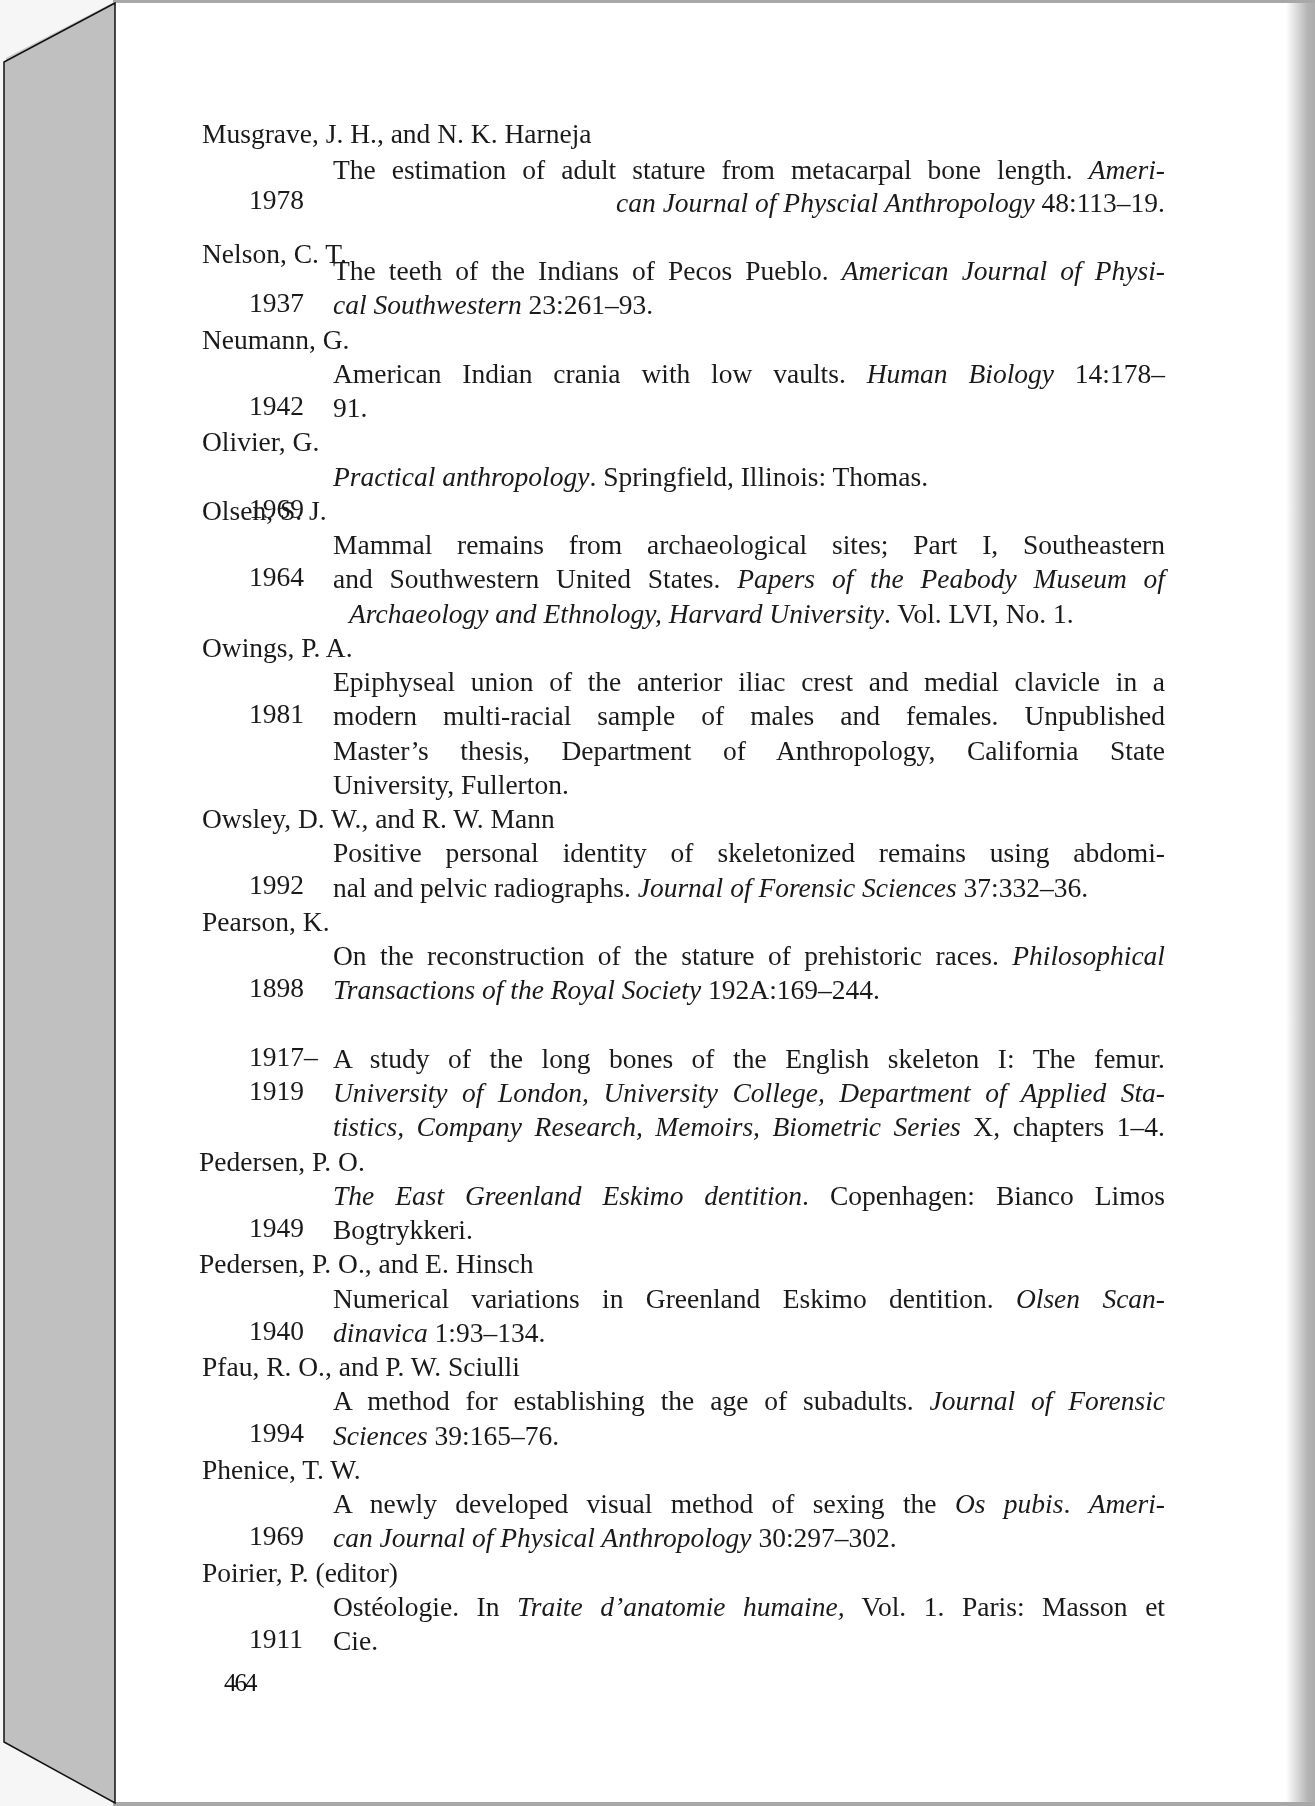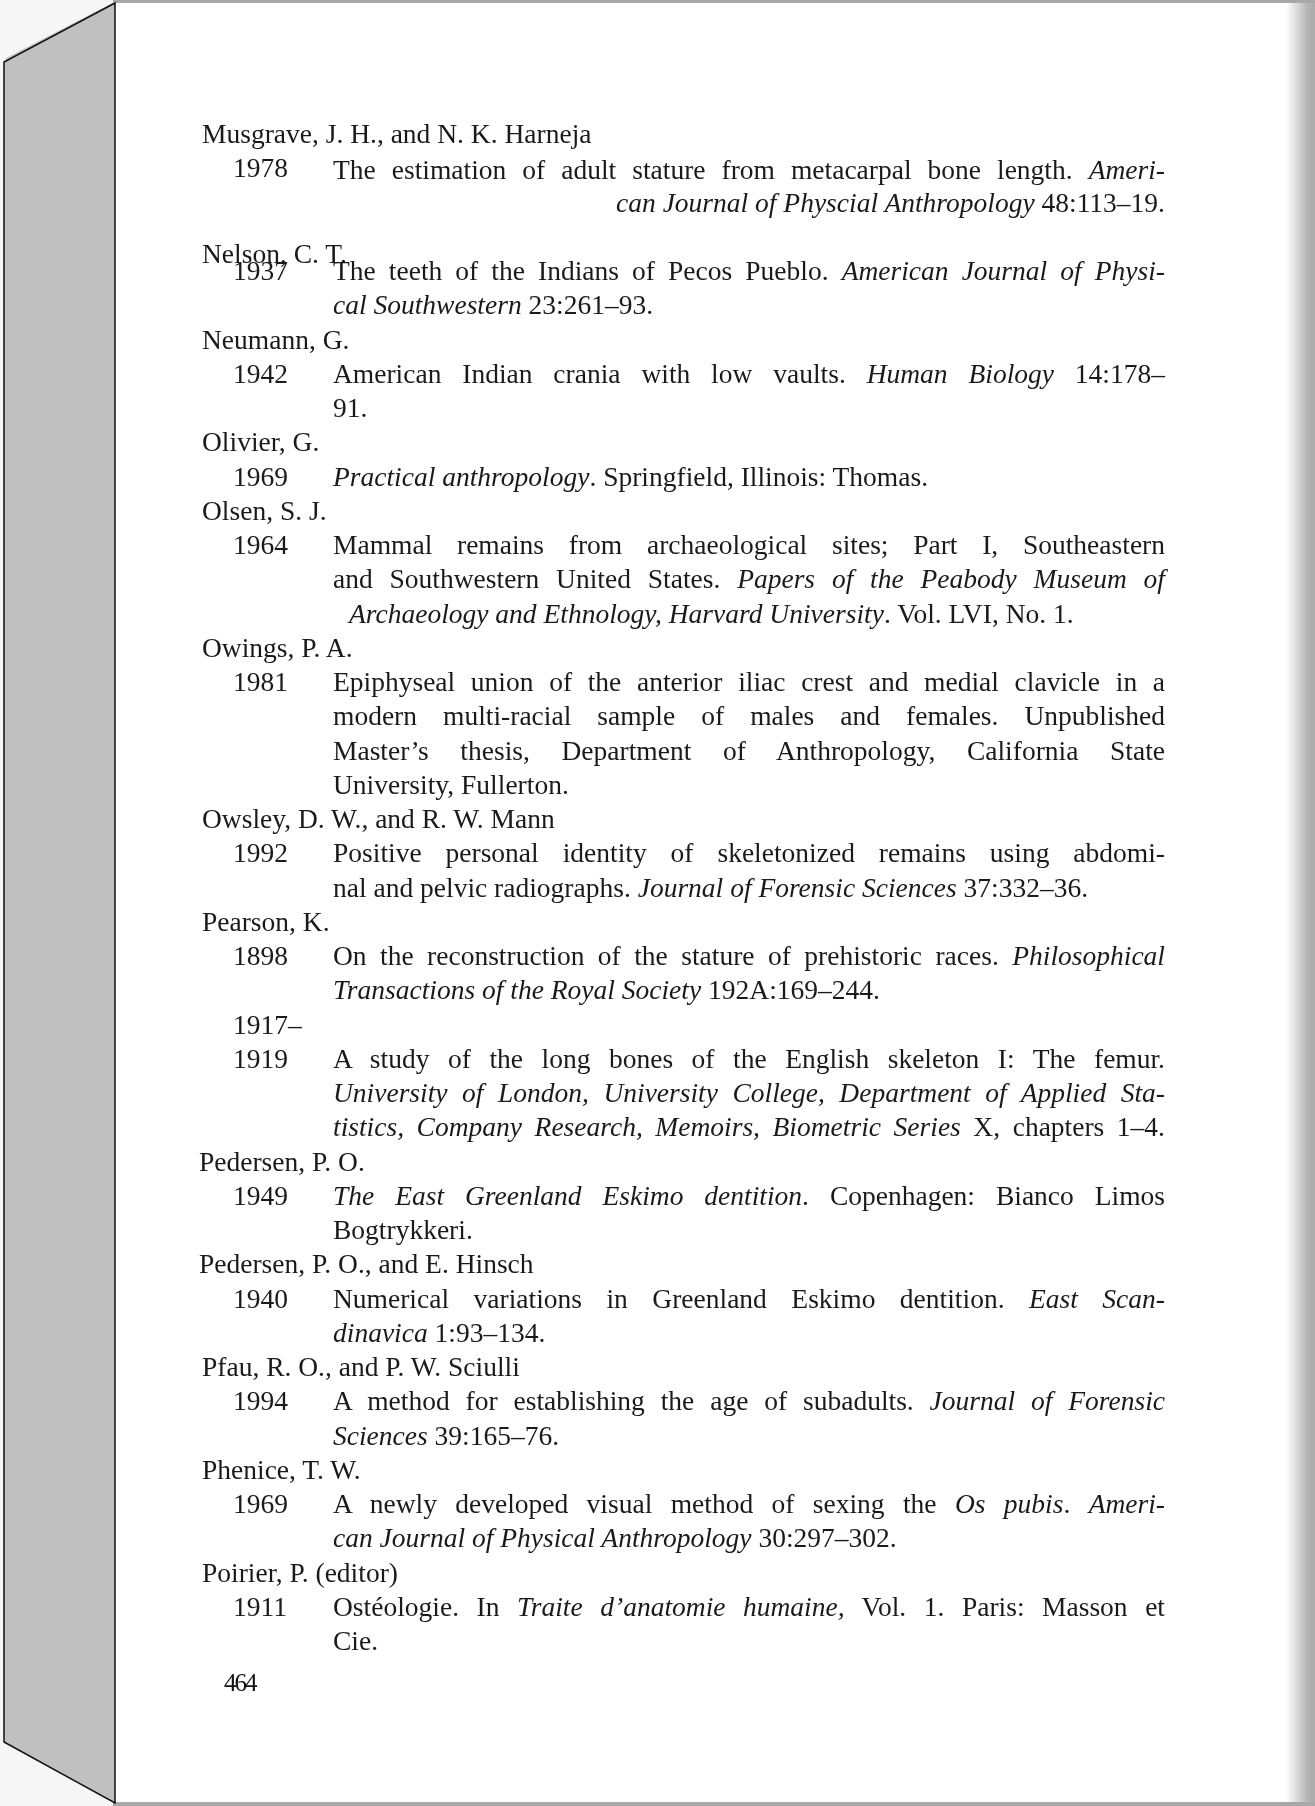--- a/index.html
+++ b/index.html
@@ -8,21 +8,21 @@
   #frame-bottom { position:absolute; left:113px; top:1802px; width:1202px; height:4px; background:#a8a8a8; }
   #page { position:absolute; left:115px; top:3px; width:1173px; height:1799px; background:#ffffff; }
   #shadow-right { position:absolute; left:1286px; top:3px; width:29px; height:1799px;
     background:linear-gradient(to right, #ffffff 0%, #d8d8d8 40%, #b4b4b4 75%, #ababab 100%); }
   #spine { position:absolute; left:0; top:0; width:120px; height:1806px; }
   .line { position:absolute; font-family:"Liberation Serif", "DejaVu Serif", serif; font-size:27.5px;
           color:#1a1a1a; white-space:nowrap; line-height:34px; height:34px; }
   .line.just { text-align:justify; text-align-last:justify; }
   .it { font-style:italic; }
   .author { left:202px; }
-  .year { left:233px; }
+  .year { left:249px;margin-top:32px; }
   .body { left:333px; width:832px; }
   #page-number { position:absolute; left:224px; font-family:"Liberation Serif", serif; font-size:25px;
                  color:#111; line-height:30px; letter-spacing:-2px; }
 </style>
 </head>
 <body>
 
 <div id="frame-top"></div>
 <div id="page"></div>
 <div id="shadow-right"></div>
@@ -72,21 +72,21 @@
     <div class="line year" style="top: 1041.75px;">1919</div>
     <div class="line body just" style="top: 1041.75px;"><span>A study of the long bones of the English skeleton I: The femur.</span></div>
     <div class="line body just" style="top: 1076px;"><span class="it">University of London, University College, Department of Applied Sta-</span></div>
     <div class="line body just" style="top: 1110.25px;"><span class="it">tistics, Company Research, Memoirs, Biometric Series</span><span> X, chapters 1–4.</span></div>
     <div class="line author" style="top: 1144.5px; left: 199px;">Pedersen, P. O.</div>
     <div class="line year" style="top: 1178.75px;">1949</div>
     <div class="line body just" style="top: 1178.75px;"><span class="it">The East Greenland Eskimo dentition</span><span>. Copenhagen: Bianco Limos</span></div>
     <div class="line body" style="top: 1213px;"><span>Bogtrykkeri.</span></div>
     <div class="line author" style="top: 1247.25px; left: 199px;">Pedersen, P. O., and E. Hinsch</div>
     <div class="line year" style="top: 1281.5px;">1940</div>
-    <div class="line body just" style="top: 1281.5px;"><span>Numerical variations in Greenland Eskimo dentition. </span><span class="it">East Scan-</span></div>
+    <div class="line body just" style="top: 1281.5px;"><span>Numerical variations in Greenland Eskimo dentition. </span><span class="it">Olsen Scan-</span></div>
     <div class="line body" style="top: 1315.75px;"><span class="it">dinavica</span><span> 1:93–134.</span></div>
     <div class="line author" style="top: 1350px;">Pfau, R. O., and P. W. Sciulli</div>
     <div class="line year" style="top: 1384.25px;">1994</div>
     <div class="line body just" style="top: 1384.25px;"><span>A method for establishing the age of subadults. </span><span class="it">Journal of Forensic</span></div>
     <div class="line body" style="top: 1418.5px;"><span class="it">Sciences</span><span> 39:165–76.</span></div>
     <div class="line author" style="top: 1452.75px;">Phenice, T. W.</div>
     <div class="line year" style="top: 1487px;">1969</div>
     <div class="line body just" style="top: 1487px;"><span>A newly developed visual method of sexing the </span><span class="it">Os pubis</span><span>. </span><span class="it">Ameri-</span></div>
     <div class="line body" style="top: 1521.25px;"><span class="it">can Journal of Physical Anthropology</span><span> 30:297–302.</span></div>
     <div class="line author" style="top: 1555.5px;">Poirier, P. (editor)</div>

